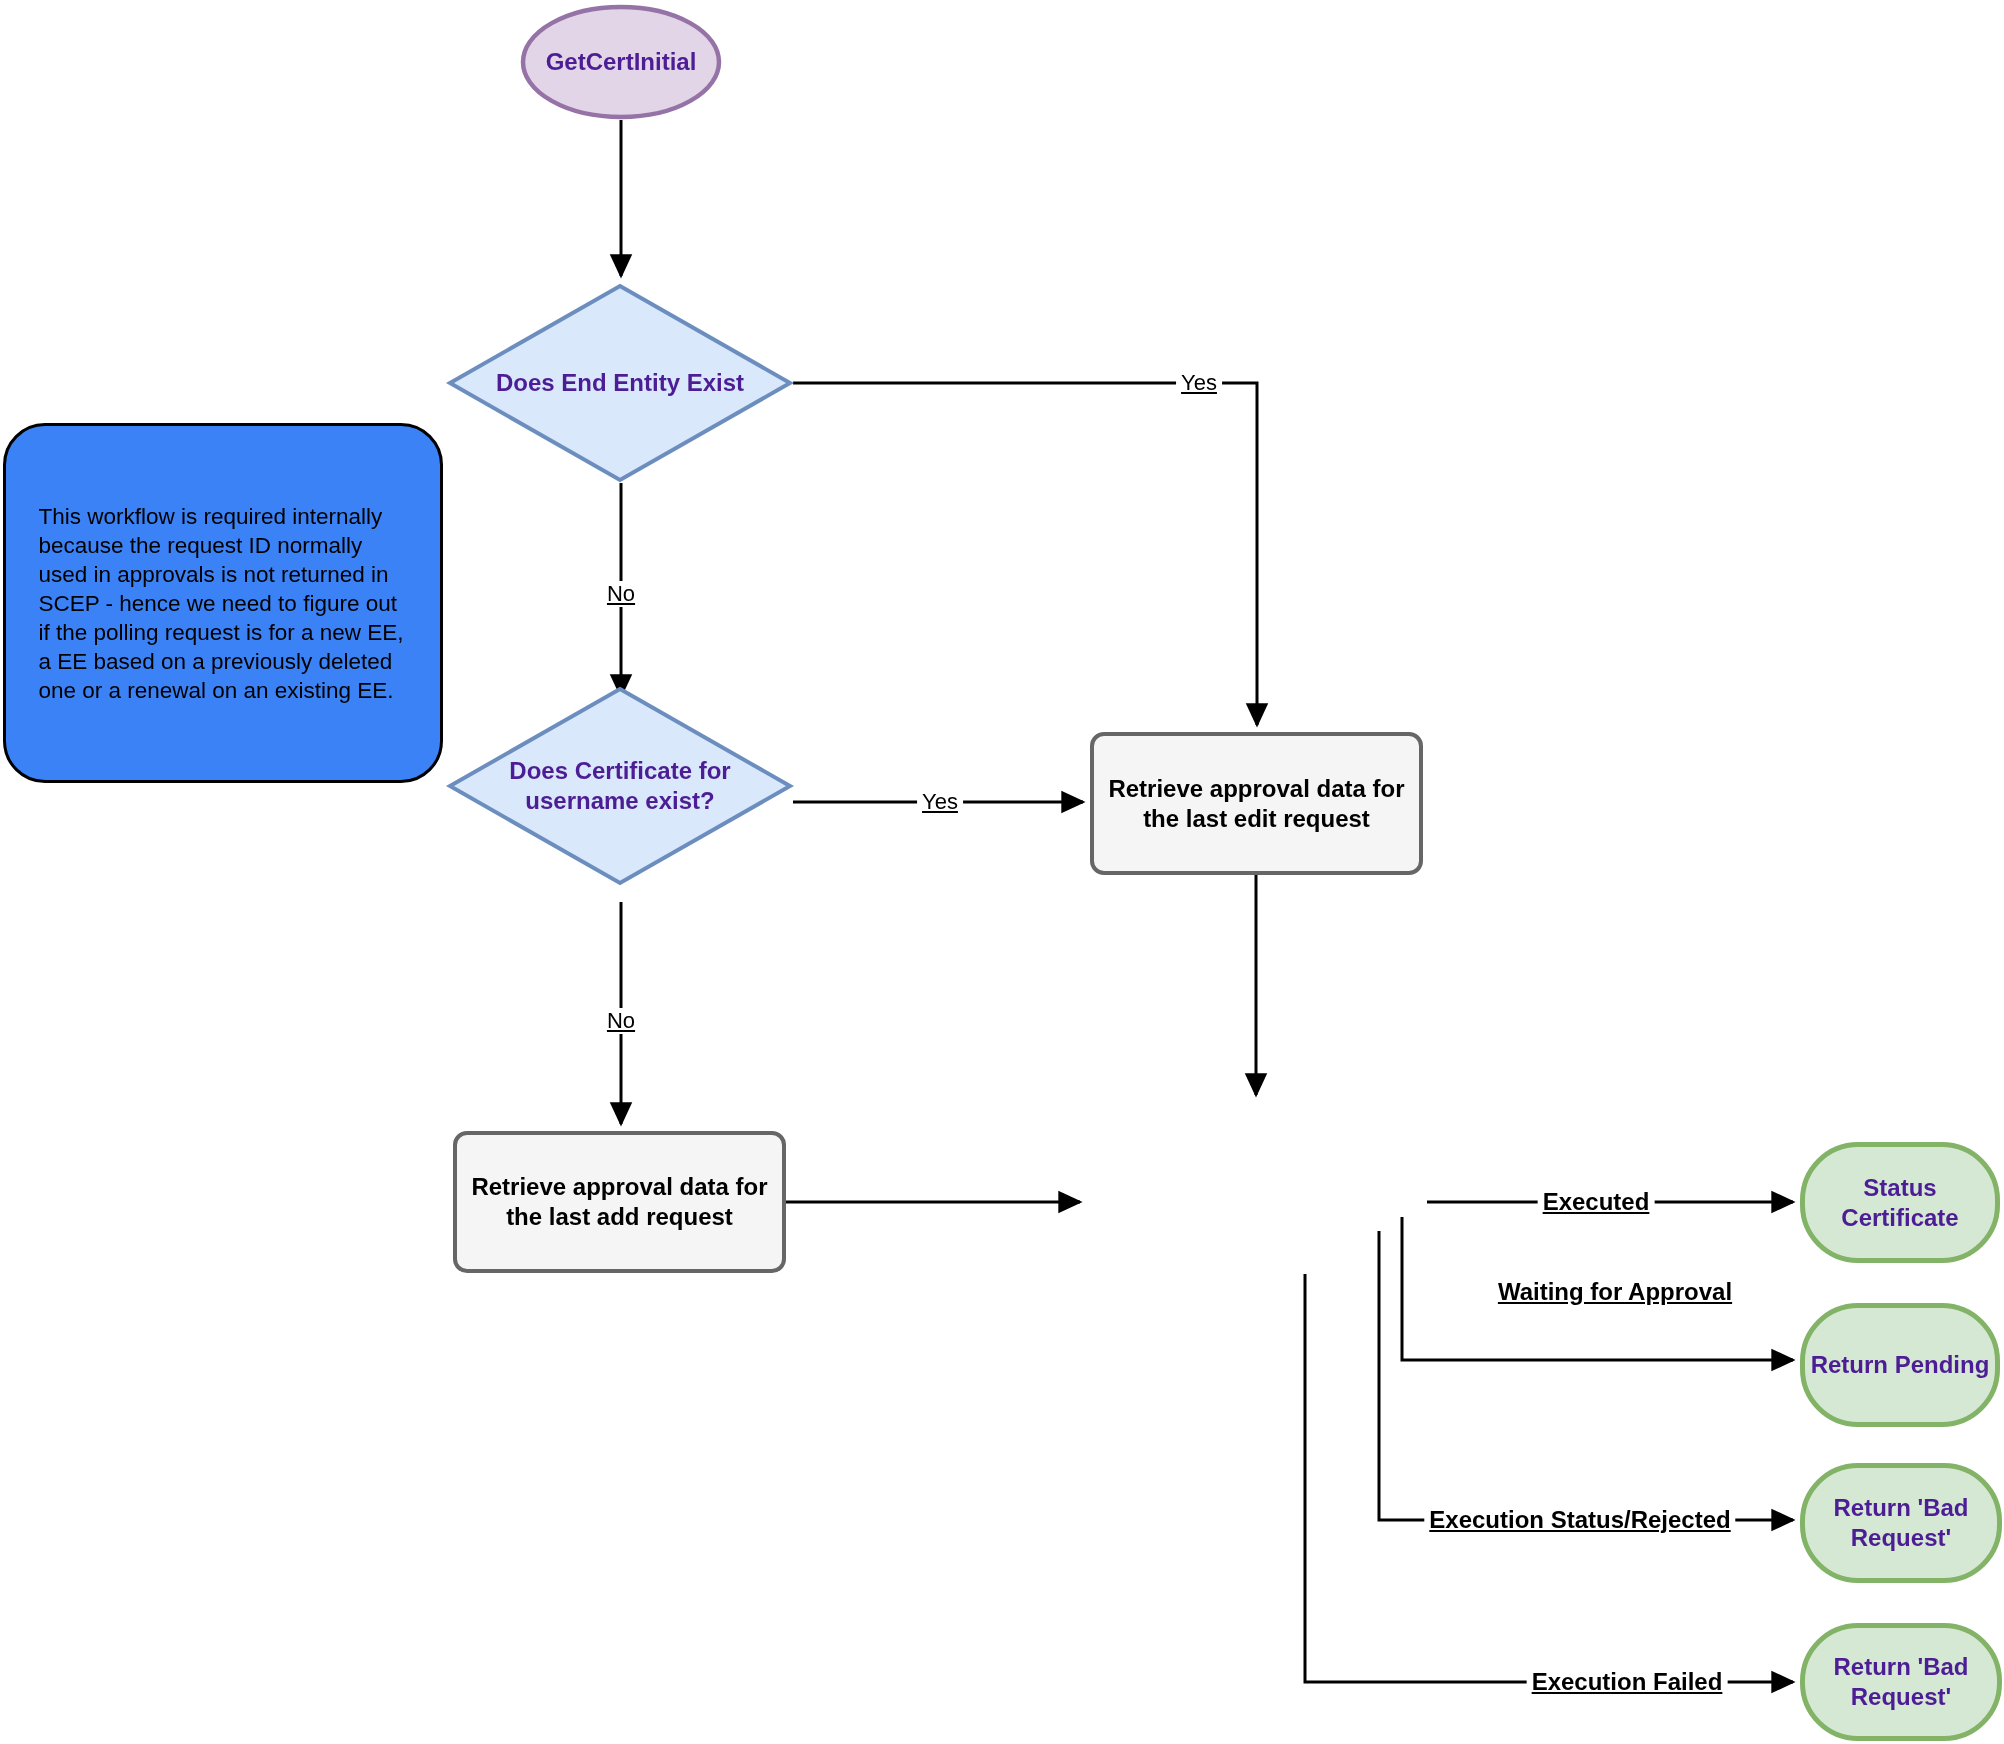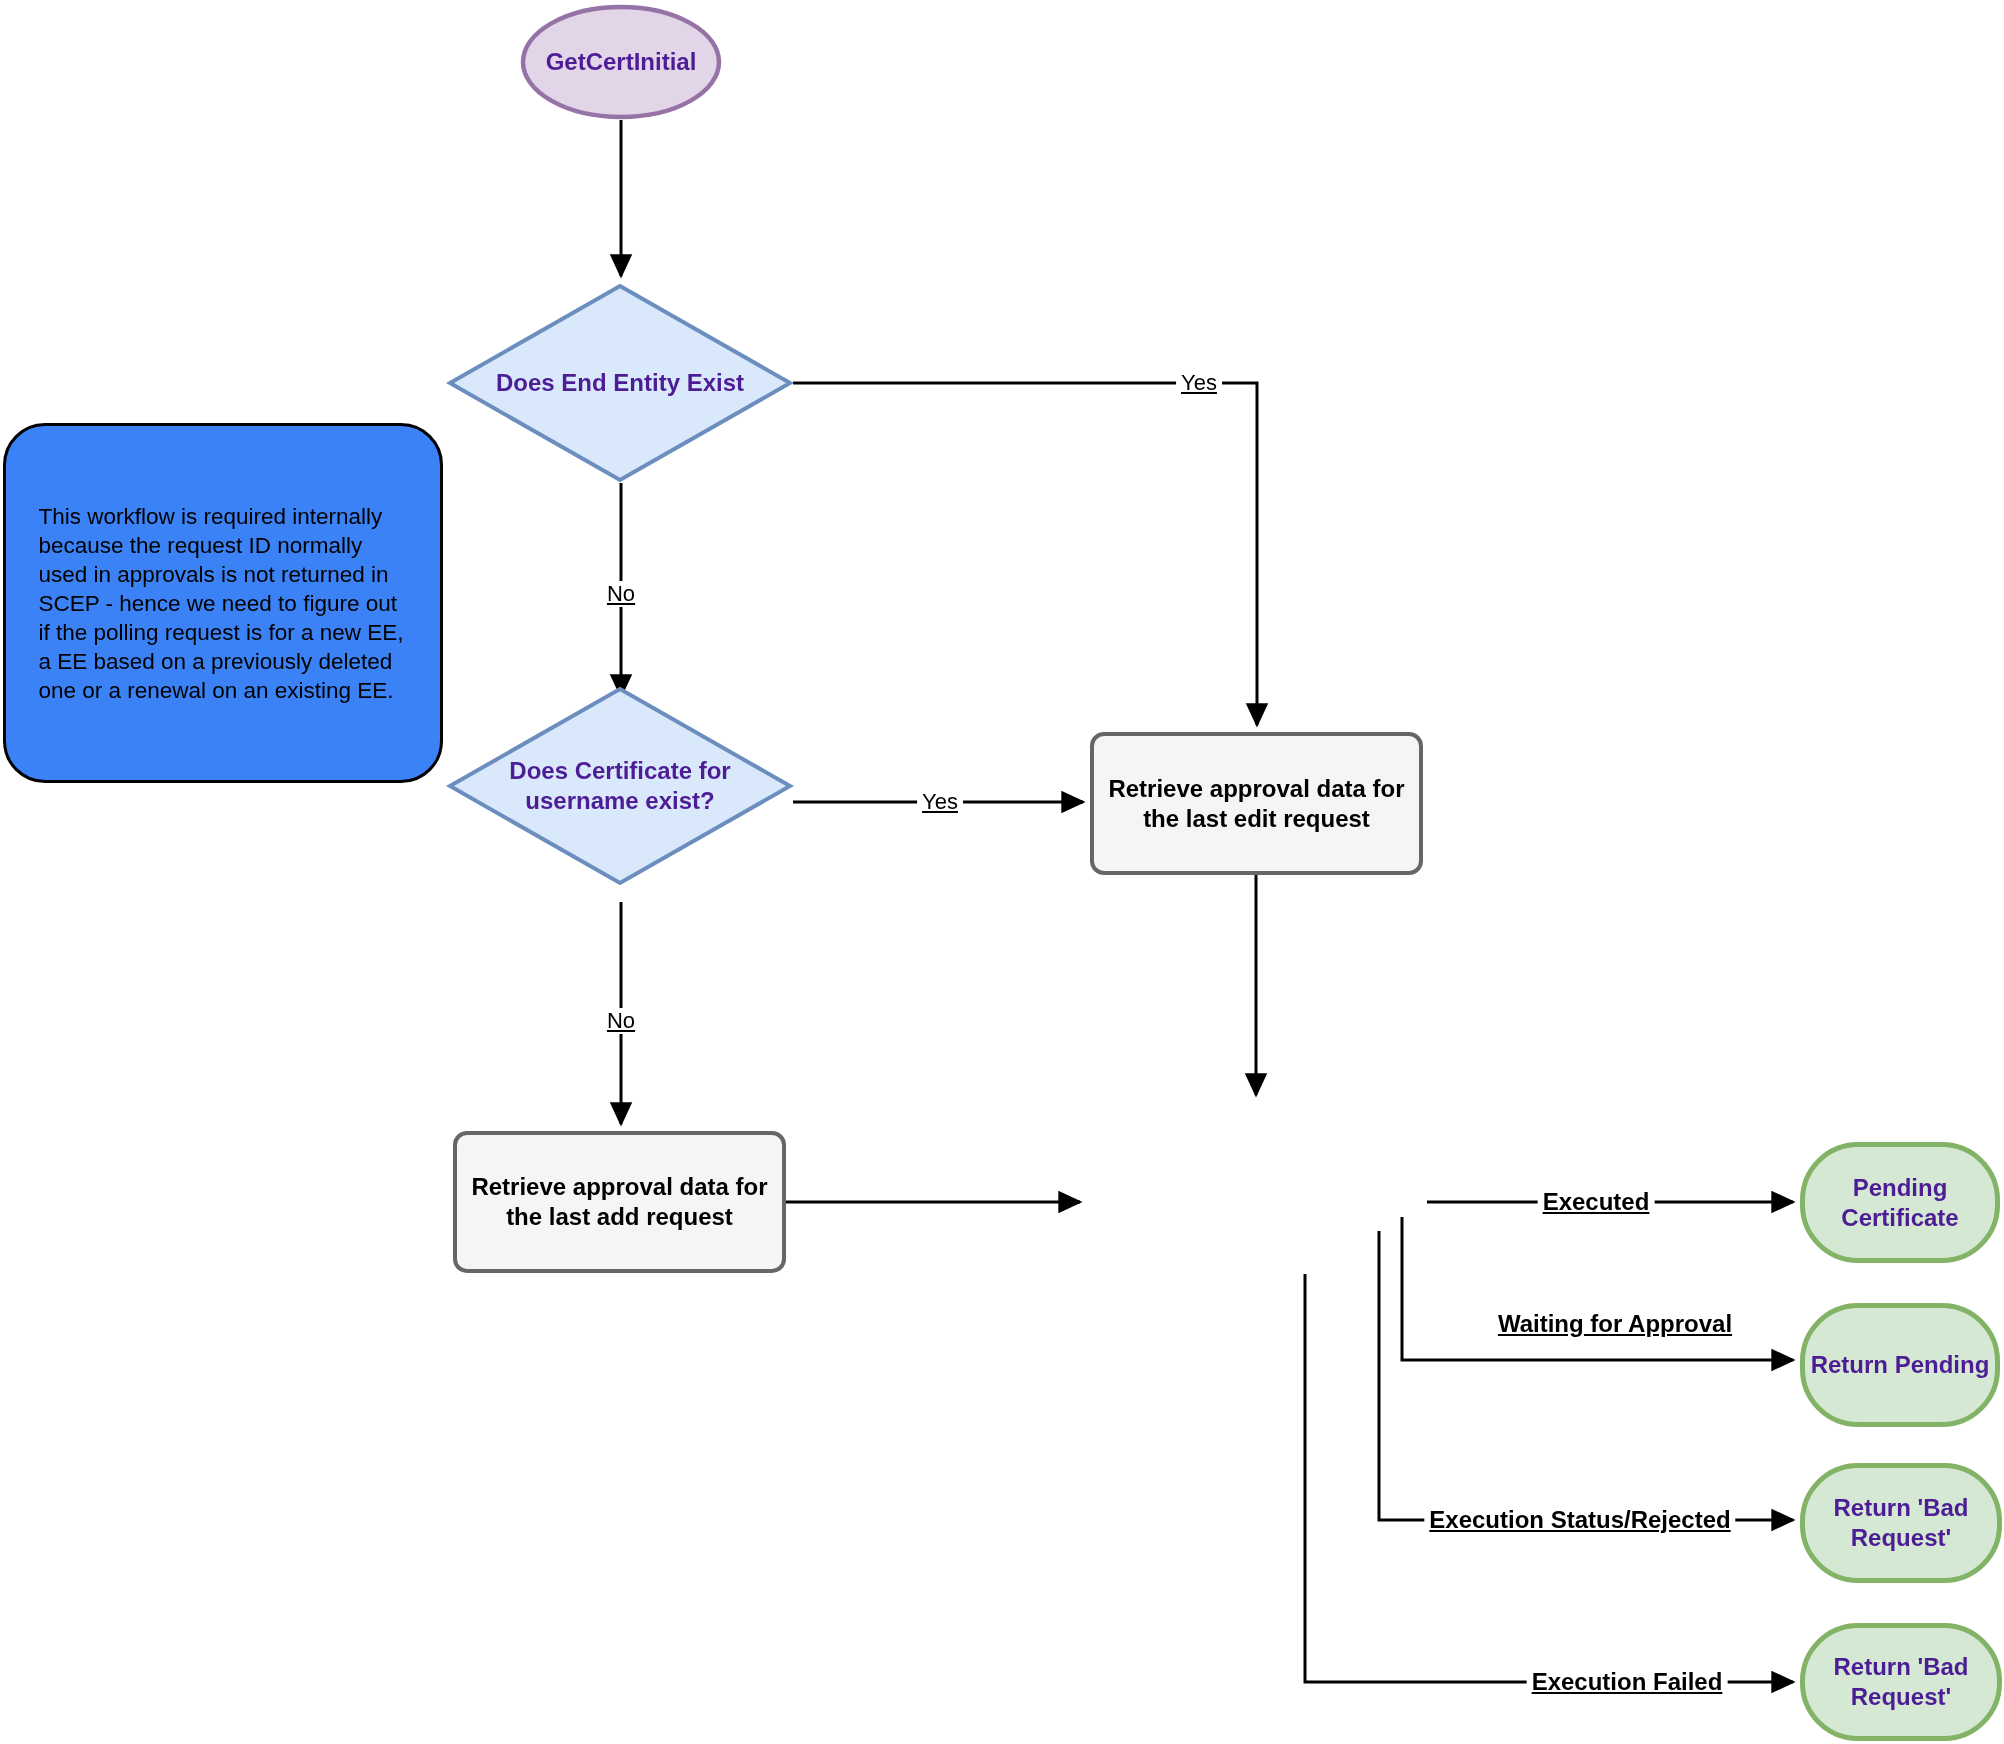--- a/index.html
+++ b/index.html
@@ -100,21 +100,21 @@
 the last edit request</span>
   </div>
 
   <div class="node process" style="left:453px; top:1131px; width:333px; height:142px;">
     <span class="lbl">Retrieve approval data for
 the last add request</span>
   </div>
 
 
   <div class="node terminal" style="left:1800px; top:1142px; width:200px; height:121px;">
-    <span class="lbl">Pending
+    <span class="lbl">Status
 Certificate</span>
   </div>
 
   <div class="node terminal" style="left:1800px; top:1303px; width:200px; height:124px;">
     <span class="lbl">Return Pending</span>
   </div>
 
   <div class="node terminal" style="left:1800px; top:1463px; width:202px; height:120px;">
     <span class="lbl">Return 'Bad
 Request'</span>
@@ -123,17 +123,17 @@
   <div class="node terminal" style="left:1800px; top:1623px; width:202px; height:118px;">
     <span class="lbl">Return 'Bad
 Request'</span>
   </div>
 
   <span class="edge-label" style="left:1199px; top:383px;">Yes</span>
   <span class="edge-label" style="left:621px; top:594px;">No</span>
   <span class="edge-label" style="left:940px; top:802px;">Yes</span>
   <span class="edge-label" style="left:621px; top:1021px;">No</span>
   <span class="edge-label bold" style="left:1596px; top:1202px;">Executed</span>
-  <span class="edge-label bold" style="left:1615px; top:1324px;">Waiting for Approval</span>
+  <span class="edge-label bold" style="left:1615px; top:1292px;">Waiting for Approval</span>
   <span class="edge-label bold" style="left:1580px; top:1520px;">Execution Status/Rejected</span>
   <span class="edge-label bold" style="left:1627px; top:1682px;">Execution Failed</span>
 
 </div>
 
 </body></html>

